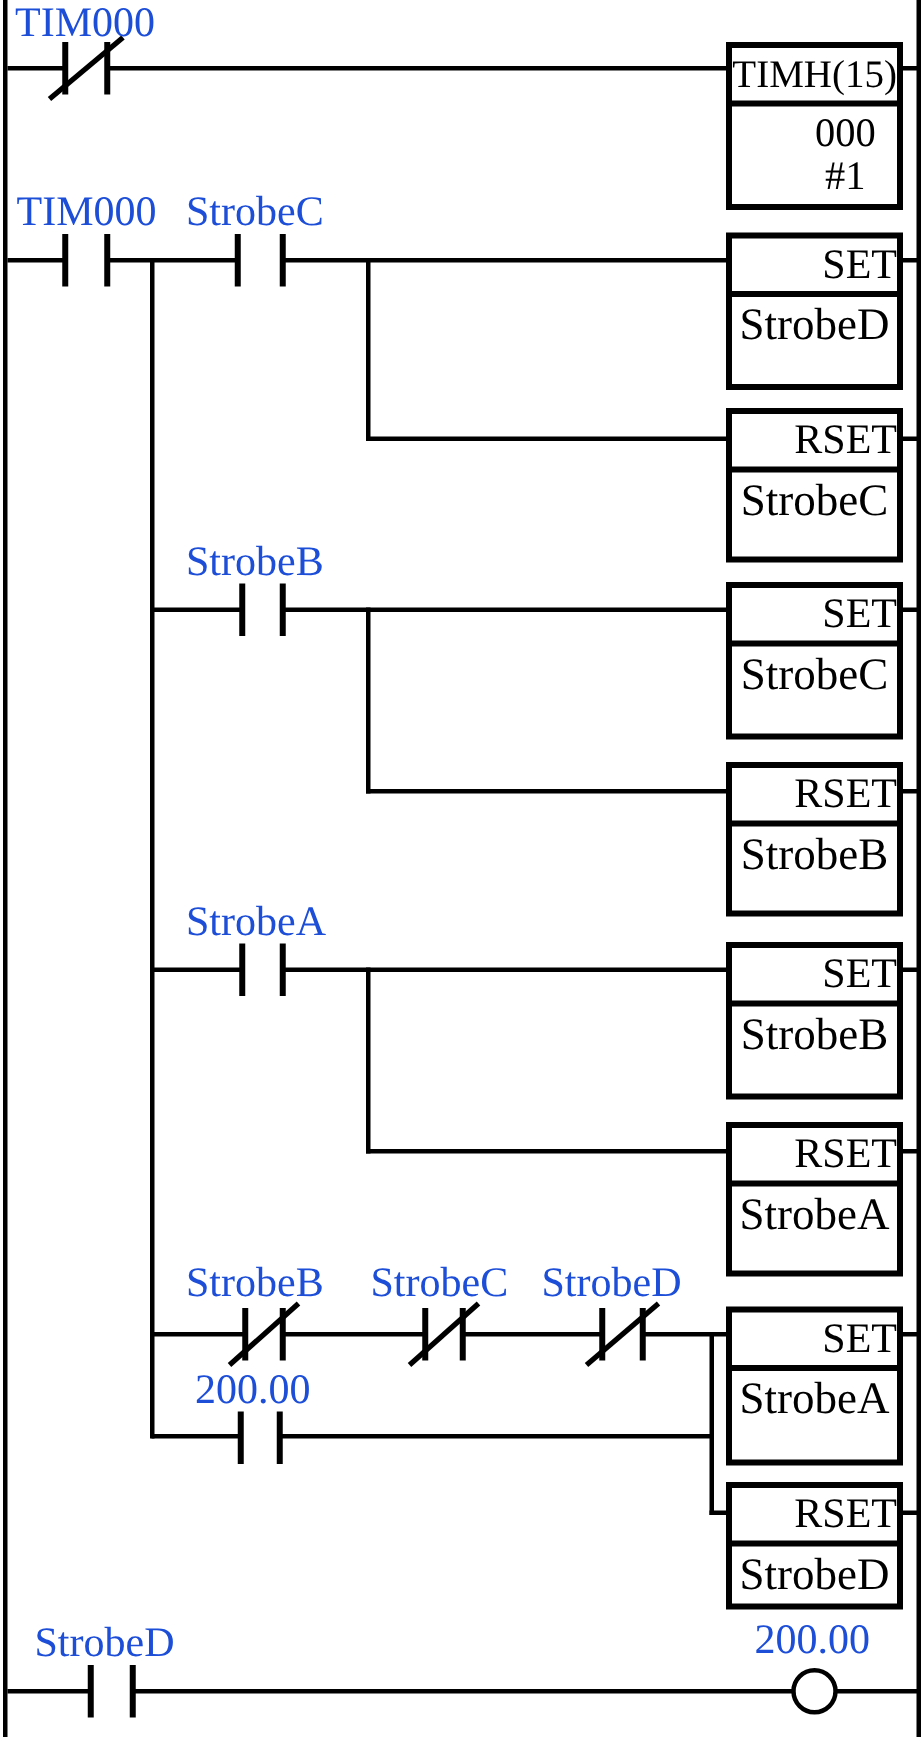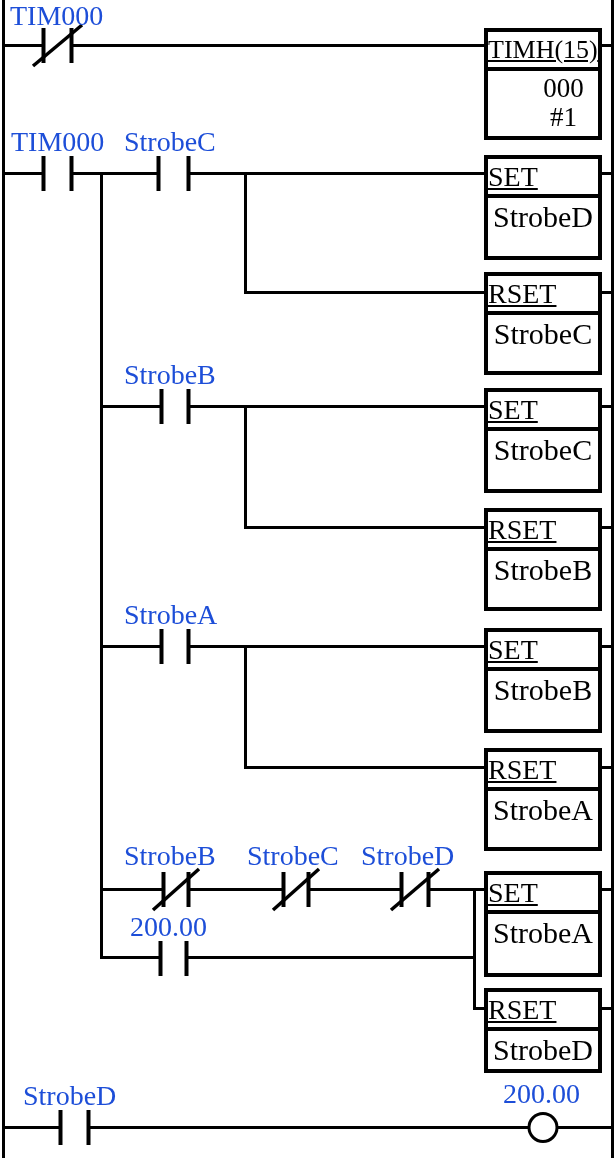--- a/index.html
+++ b/index.html
@@ -33,23 +33,22 @@
     left: 484px;
     width: 118px;
     box-sizing: border-box;
     border: 4px solid #000;
     background: #fff;
   }
   .box-header {
     height: 35px;
     line-height: 35px;
     border-bottom: 4px solid #000;
-    text-align: left;
+    text-align: right;
     font-size: 28px;
-    text-decoration: underline;
   }
   .box-header.small {
     font-size: 26px;
   }
   .box-operand {
     text-align: center;
     font-size: 30px;
     line-height: 34px;
     padding-top: 2px;
   }

